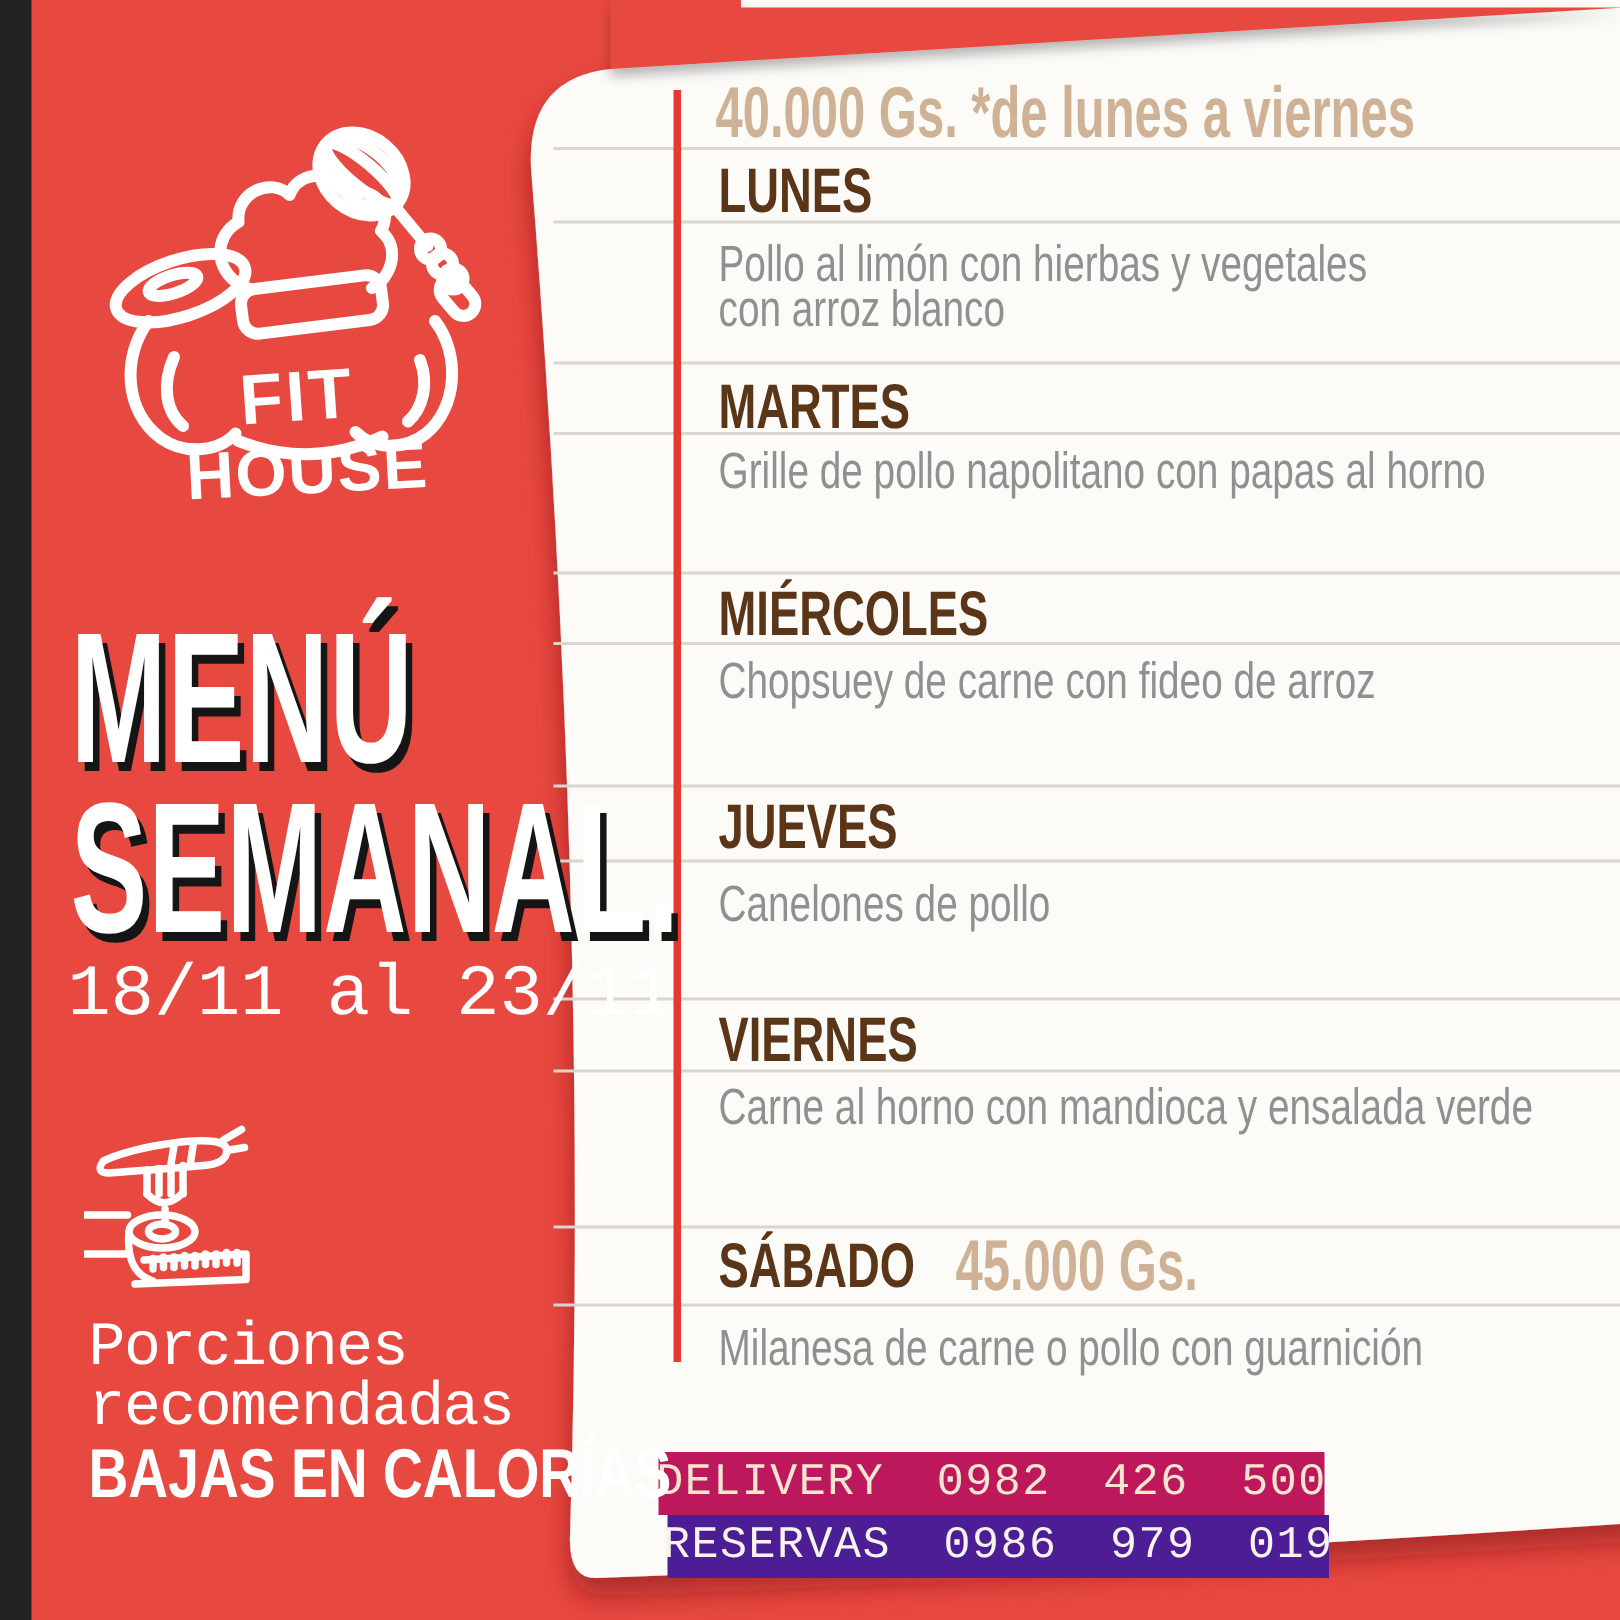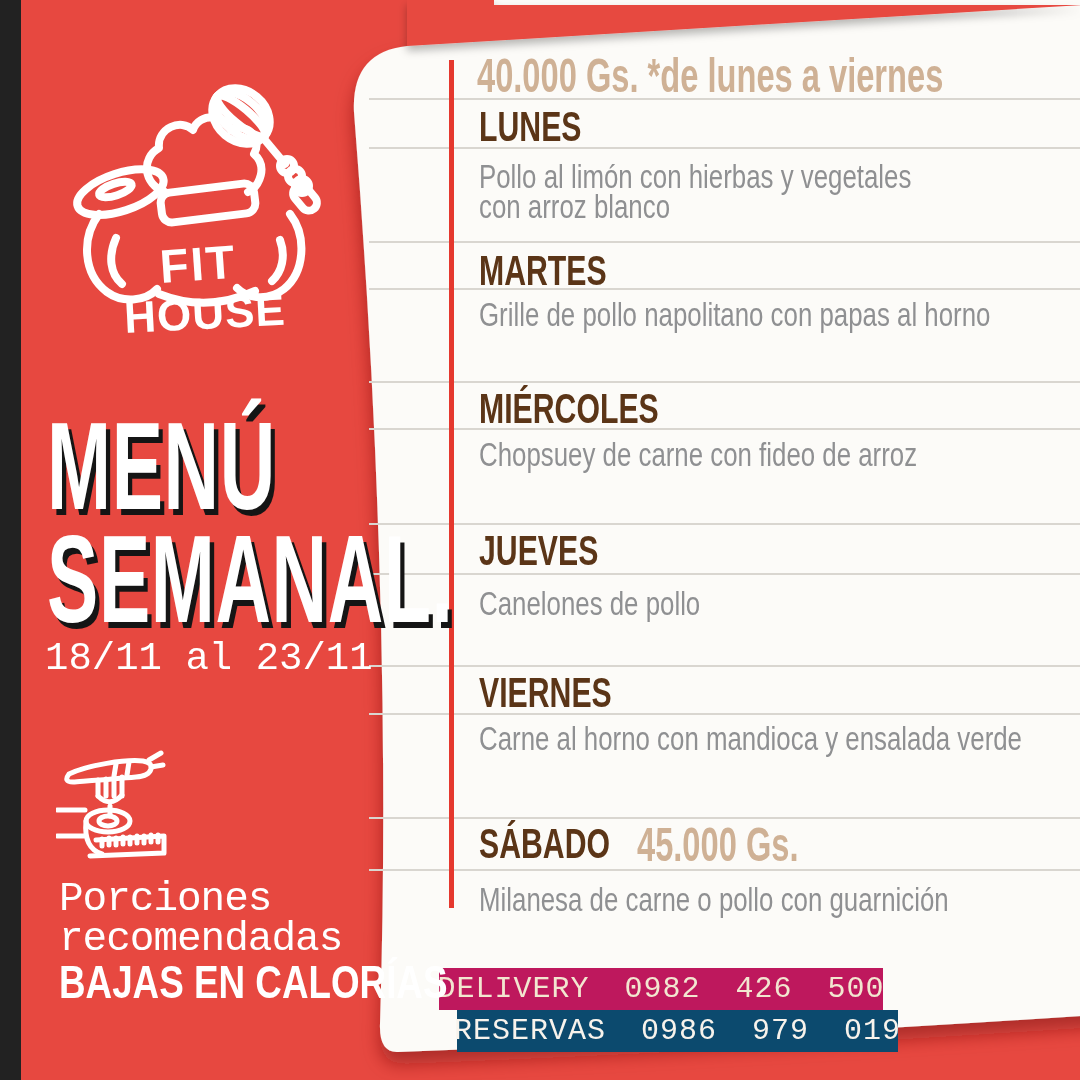--- a/index.html
+++ b/index.html
@@ -32,31 +32,31 @@
     position:absolute;left:616px;color:#cfb195;font-weight:bold;font-size:48px;line-height:1;
     transform:scaleX(0.68);transform-origin:left top;white-space:nowrap;
   }
   
   .bar{
     position:absolute;display:flex;align-items:center;justify-content:center;
     font-family:"Liberation Mono","DejaVu Sans Mono",monospace;
     font-size:30px;letter-spacing:1px;word-spacing:16px;white-space:nowrap;
   }
   #delivery-bar{left:418px;top:968px;width:444px;height:42px;background:#be185d;color:#f2e6d0;}
-  #reservas-bar{left:436px;top:1010px;width:441px;height:42px;background:#0c4a6e;color:#f8f3ec;}
+  #reservas-bar{left:424px;top:1010px;width:441px;height:42px;background:#4c1d95;color:#f8f3ec;}
   
   .title-line{
     position:absolute;left:26px;color:#ffffff;font-weight:bold;font-size:124px;line-height:1;
     transform:scaleX(0.62);transform-origin:left top;white-space:nowrap;
     text-shadow:7px 6px 0 #151515;letter-spacing:1px;
   }
   #title-line1{top:404px;}
   #title-line2{top:517px;}
   #date-range{
-    position:absolute;left:24px;top:640px;color:#ffffff;font-size:39px;line-height:1;
+    position:absolute;left:24px;top:640px;color:#ffffff;font-size:48px;line-height:1;
     font-family:"Liberation Mono","DejaVu Sans Mono",monospace;letter-spacing:0;white-space:nowrap;
   }
   .badge-mono{
     position:absolute;left:38px;color:#ffffff;font-size:41px;line-height:1;
     font-family:"Liberation Mono","DejaVu Sans Mono",monospace;white-space:nowrap;letter-spacing:-1px;
   }
   #badge-line1{top:879px;}
   #badge-line2{top:919px;}
   #badge-line3{
     position:absolute;left:38px;top:959px;color:#ffffff;font-weight:bold;font-size:46px;line-height:1;

